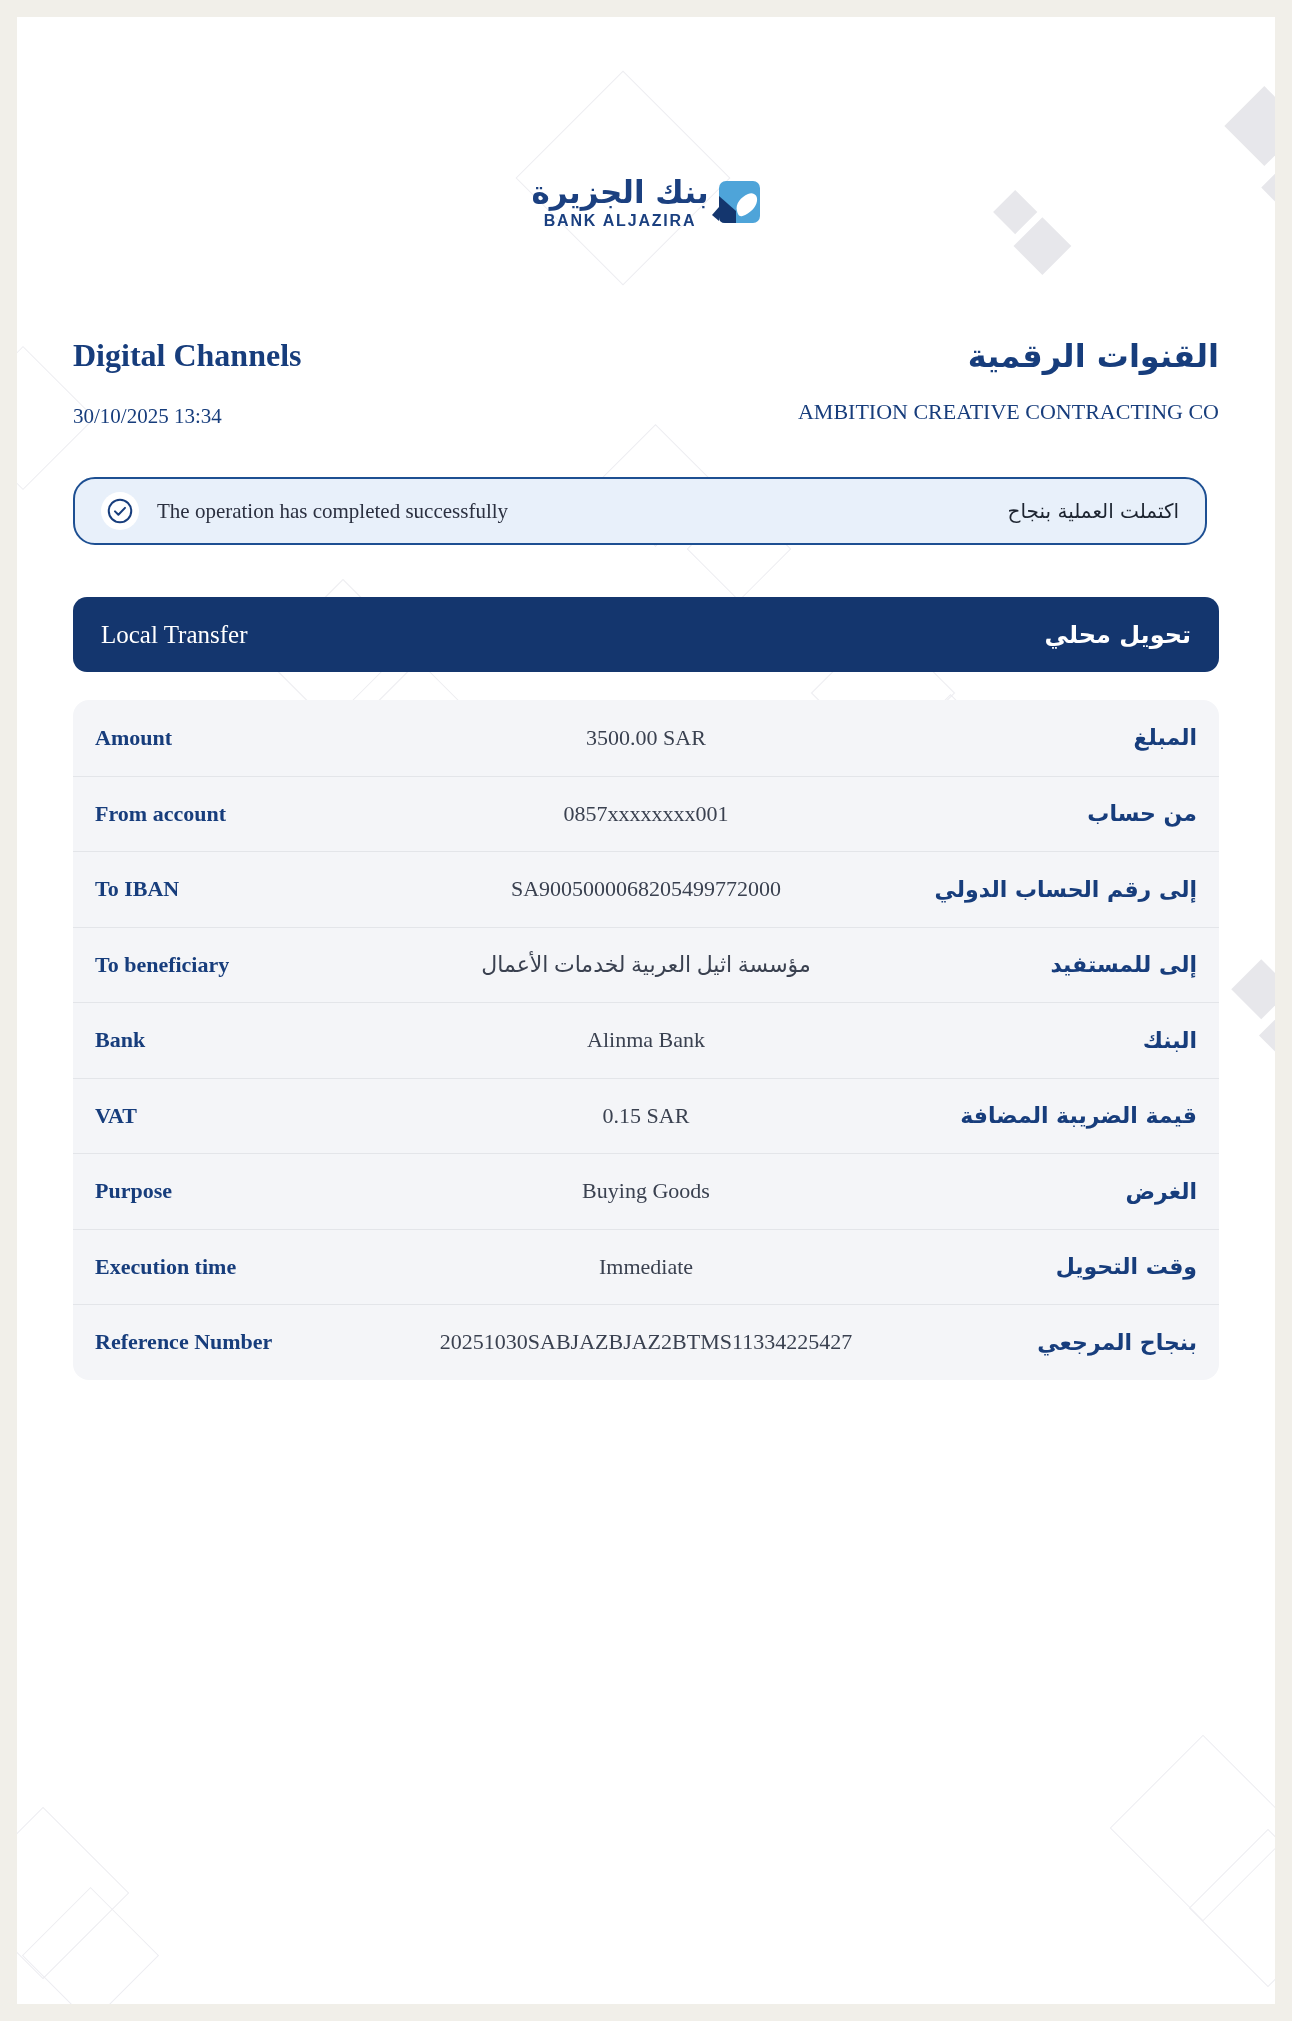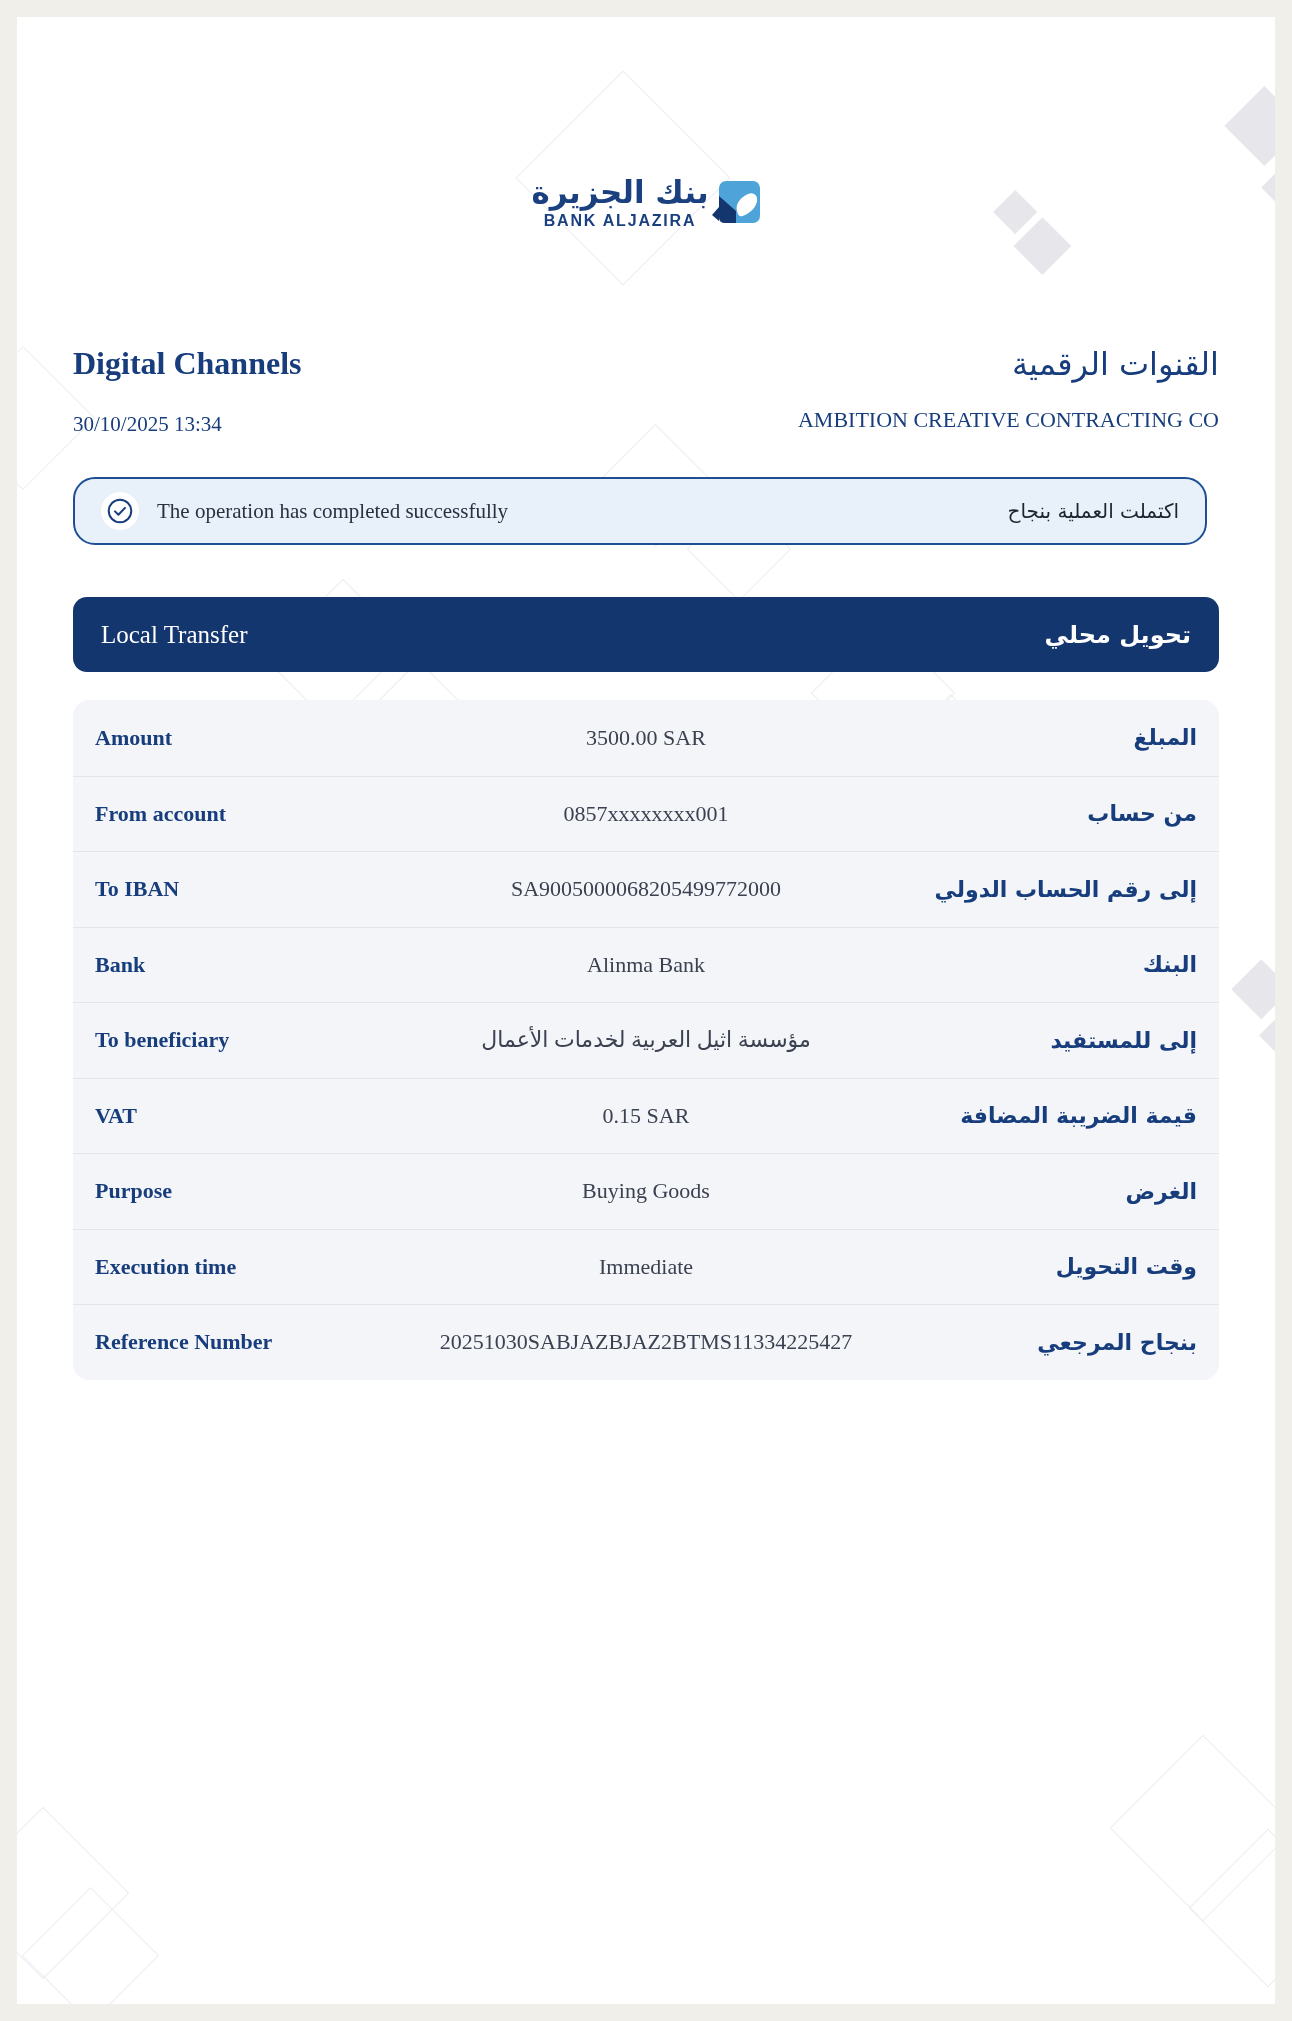--- a/index.html
+++ b/index.html
@@ -21,27 +21,27 @@
   .logo-block{
     position:absolute;top:160px;left:0;right:0;z-index:1;
     display:flex;justify-content:center;align-items:center;gap:2px;
   }
   .logo-text{display:flex;flex-direction:column;align-items:center;line-height:1;}
   .logo-ar{font-size:31px;font-weight:bold;color:#1b4080;font-family:"DejaVu Sans",sans-serif;}
   .logo-en{font-size:16px;font-weight:bold;color:#1b4080;letter-spacing:1.8px;
            font-family:"Liberation Sans",sans-serif;margin-top:5px;}
   
   .header-row{
-    position:absolute;top:328px;left:56px;right:56px;z-index:1;
+    position:absolute;top:320px;left:56px;right:56px;z-index:1;
     display:flex;justify-content:space-between;align-items:flex-start;
   }
   .title-en{font-size:32px;font-weight:bold;color:#173d7c;}
   .datetime{font-size:21px;color:#173d7c;margin-top:30px;}
   .header-right{text-align:right;}
-  .title-ar{font-size:32px;font-weight:normal;color:#173d7c;font-family:"DejaVu Sans",sans-serif;}
+  .title-ar{font-size:32px;font-weight:bold;color:#173d7c;font-family:"DejaVu Sans",sans-serif;}
   .account-name{font-size:22px;color:#173d7c;margin-top:24px;}
   
   .banner{
     position:absolute;top:460px;left:56px;right:68px;height:68px;z-index:1;
     background:#e8f0fa;border:2px solid #1d4f92;border-radius:22px;
     display:flex;align-items:center;padding:0 26px;box-sizing:border-box;
   }
   .check-wrap{width:38px;height:38px;border-radius:50%;background:#ffffff;
     display:flex;align-items:center;justify-content:center;flex:0 0 auto;}
   .banner-msg-en{font-size:21px;color:#2b3040;margin-left:18px;}
@@ -156,28 +156,28 @@
       <div class="cell-label-en">From account</div>
       <div class="cell-value">0857xxxxxxxx001</div>
       <div class="cell-label-ar" dir="rtl">من حساب</div>
     </div>
     <div class="row">
       <div class="cell-label-en">To IBAN</div>
       <div class="cell-value">SA9005000068205499772000</div>
       <div class="cell-label-ar" dir="rtl">إلى رقم الحساب الدولي</div>
     </div>
     <div class="row">
+      <div class="cell-label-en">To beneficiary</div>
+      <div class="cell-value" dir="rtl">مؤسسة اثيل العربية لخدمات الأعمال</div>
+      <div class="cell-label-ar" dir="rtl">إلى للمستفيد</div>
+    </div>
+    <div class="row">
       <div class="cell-label-en">Bank</div>
       <div class="cell-value">Alinma Bank</div>
       <div class="cell-label-ar" dir="rtl">البنك</div>
-    </div>
-    <div class="row">
-      <div class="cell-label-en">To beneficiary</div>
-      <div class="cell-value" dir="rtl">مؤسسة اثيل العربية لخدمات الأعمال</div>
-      <div class="cell-label-ar" dir="rtl">إلى للمستفيد</div>
     </div>
     <div class="row">
       <div class="cell-label-en">VAT</div>
       <div class="cell-value">0.15 SAR</div>
       <div class="cell-label-ar" dir="rtl">قيمة الضريبة المضافة</div>
     </div>
     <div class="row">
       <div class="cell-label-en">Purpose</div>
       <div class="cell-value">Buying Goods</div>
       <div class="cell-label-ar" dir="rtl">الغرض</div>

